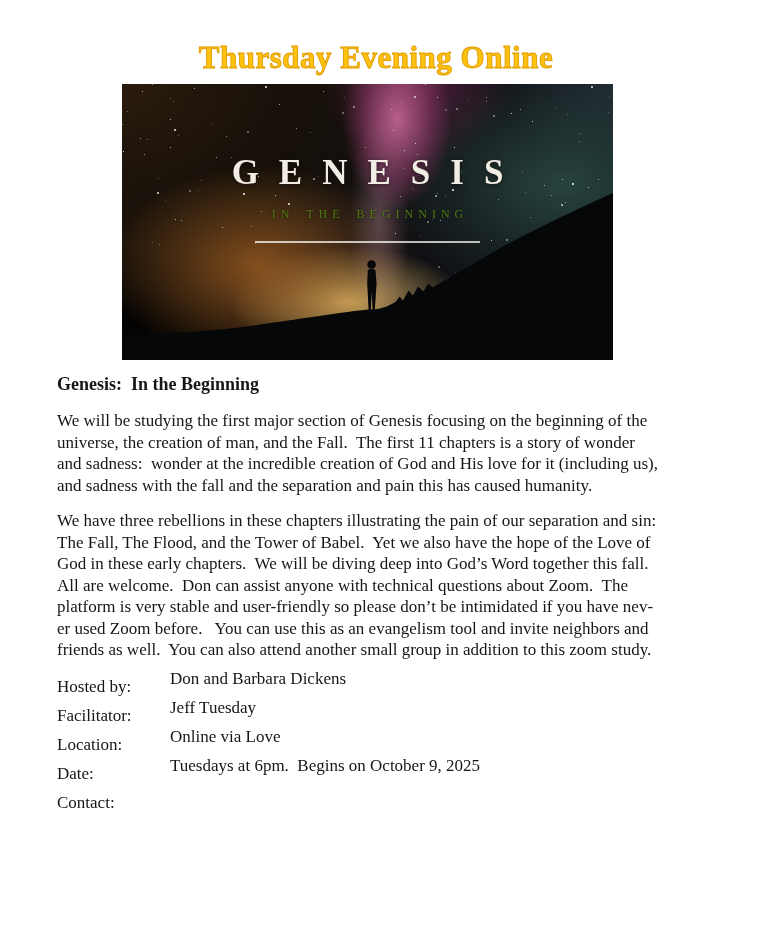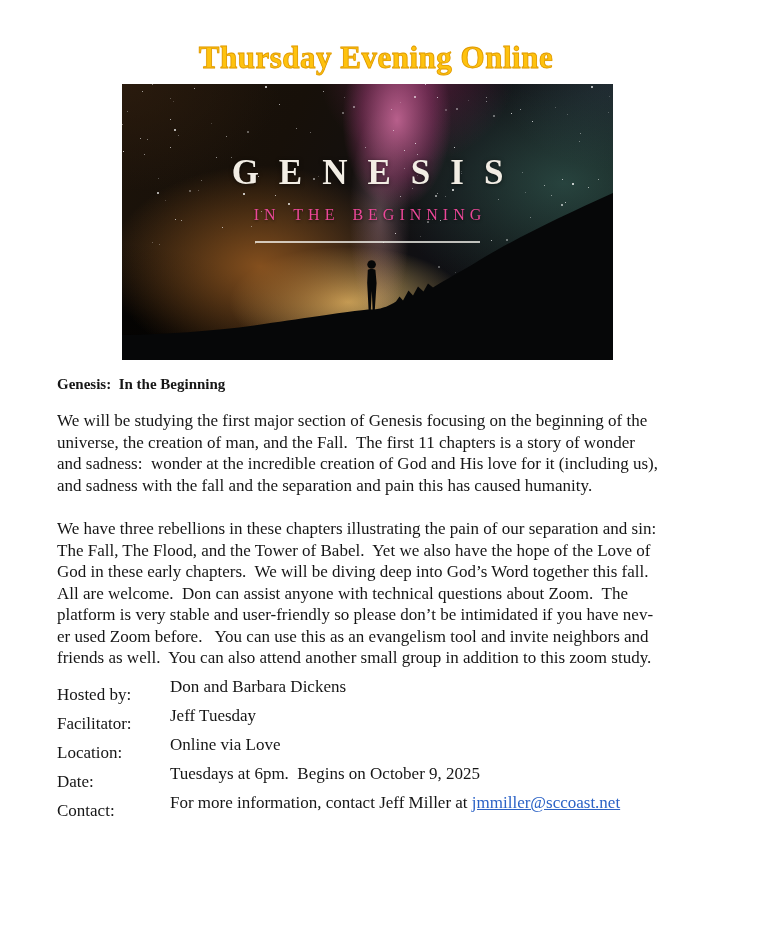--- a/index.html
+++ b/index.html
@@ -42,37 +42,37 @@
   .stars i{position:absolute;display:block;background:#fff;border-radius:50%;}
   .terrain{position:absolute;inset:0;width:100%;height:100%;}
   .banner-title{
     position:absolute;top:68px;left:0;right:0;text-align:center;
     font-size:35px;line-height:42px;font-weight:700;color:#f2ede4;
     letter-spacing:20px;text-indent:20px;
     text-shadow:0 1px 4px rgba(0,0,0,.55);
   }
   .banner-sub{
     position:absolute;top:122px;left:0;right:0;text-align:center;
-    font-size:16px;line-height:17px;color:#ec4899;
+    font-size:12px;line-height:17px;color:#4d7c0f;
     letter-spacing:5px;word-spacing:4px;text-indent:5px;
     text-shadow:0 1px 3px rgba(0,0,0,.5);
   }
   .banner-line{
     position:absolute;top:157px;left:133px;width:225px;height:1.5px;
     background:rgba(250,248,242,.75);
   }
 
   
   .content{margin:13px 0 0 57px;width:705px;}
   .sec-heading{
-    margin:0;font-size:15px;line-height:22px;font-weight:700;
+    margin:0;font-size:18px;line-height:22px;font-weight:700;
     white-space:pre-wrap;
   }
   .para{margin:15px 0 0;font-size:17px;line-height:21.5px;white-space:pre-wrap;}
-  .para-2{margin-top:22px;}
+  .para-2{margin-top:14px;}
   .para-3{margin-top:0;}
 
   
   .details{margin-top:7px;font-size:17px;line-height:21px;}
   .drow{display:flex;align-items:flex-start;}
   .dlabel{flex:none;width:113px;margin-top:8px;}
   .dvalue{white-space:pre-wrap;}
   .email{color:#2b62c6;text-decoration:underline;cursor:pointer;}
 
   .pagenum{margin-top:1px;width:638px;text-align:center;font-size:16px;line-height:20px;color:#222;}
@@ -247,19 +247,18 @@
       <div class="drow">
         <span class="dlabel">Location:</span>
         <span class="dvalue">Online via Love</span>
       </div>
       <div class="drow">
         <span class="dlabel">Date:</span>
         <span class="dvalue">Tuesdays at 6pm.  Begins on October 9, 2025</span>
       </div>
       <div class="drow">
         <span class="dlabel">Contact:</span>
-        <span class="dvalue"><span>For more information, contact Jeff Miller at </span><a class="email" href="#">jmmiller@sccoast.net</a></span>
       </div>
     </div>
 
   </div>
 
 </div>
 
 </body></html>

